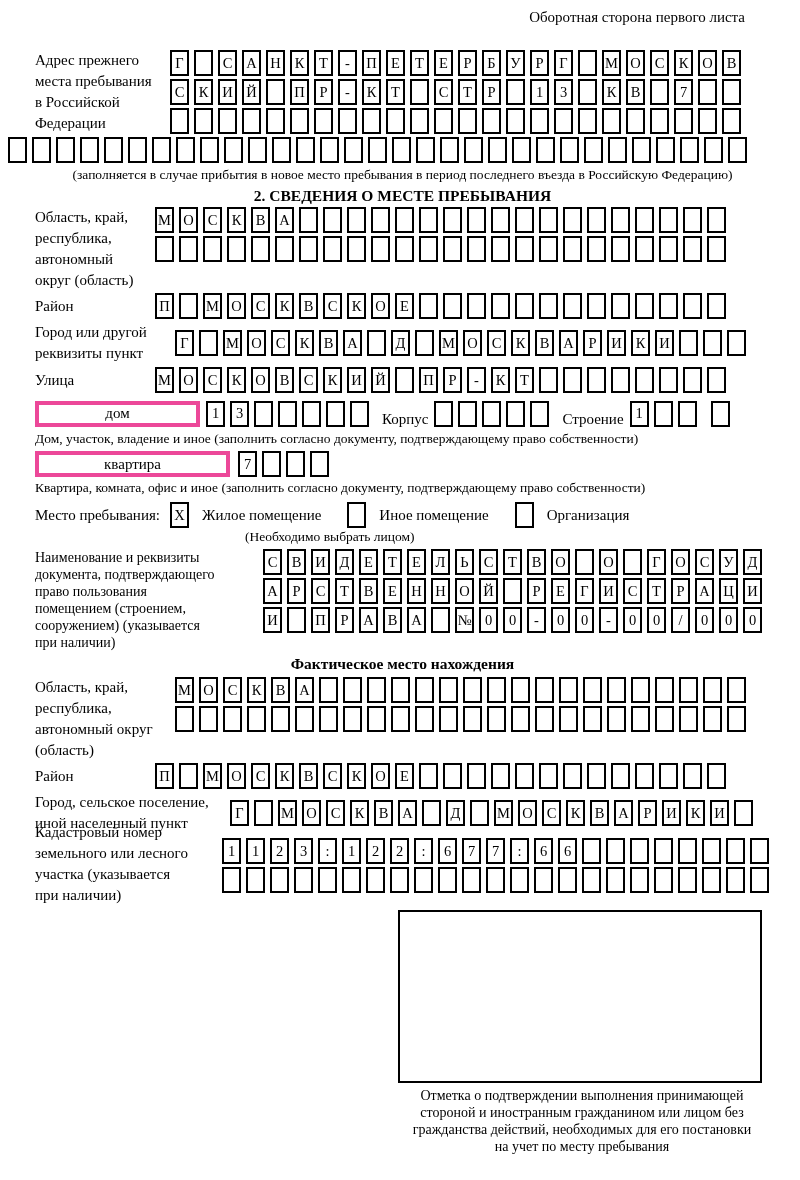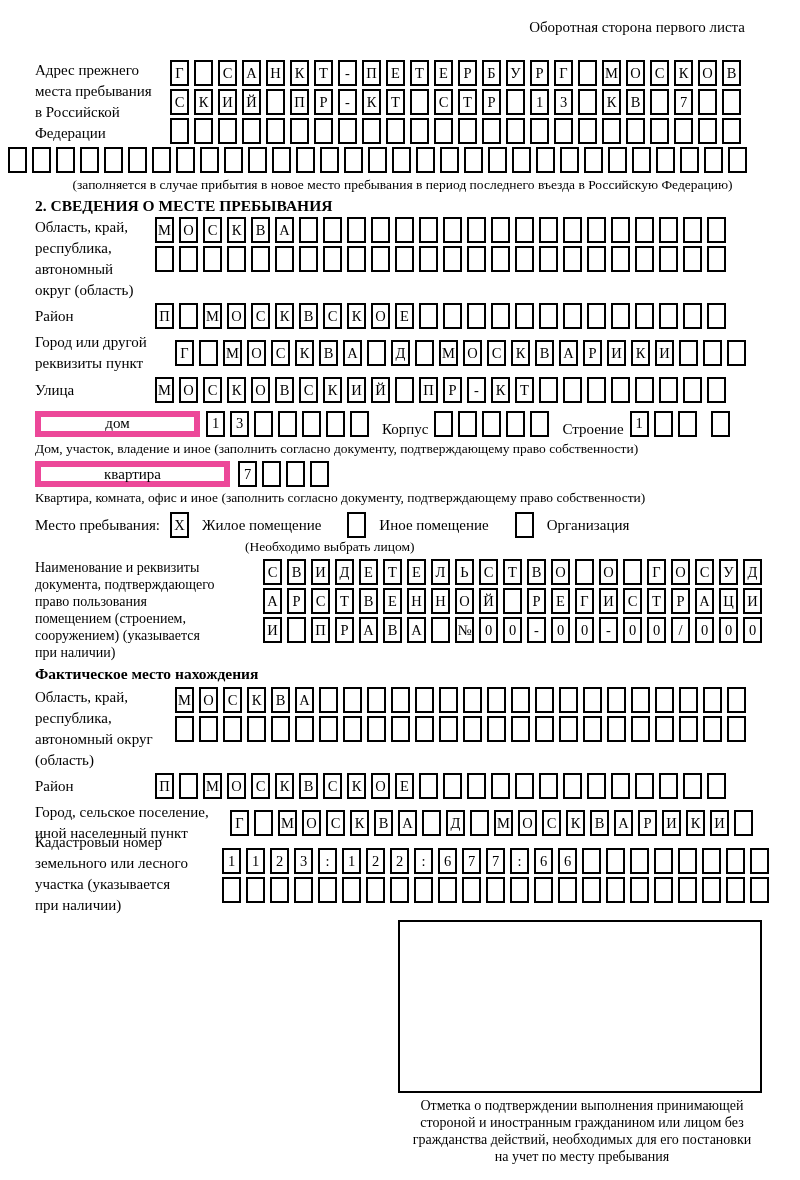--- a/index.html
+++ b/index.html
@@ -1,21 +1,21 @@
 <!DOCTYPE html>
 <html><head>
 <meta charset="utf-8">
 <style>
   * { box-sizing: border-box; }
   html,body { margin:0; padding:0; background:#fff; }
   .page {
     width:800px; height:1180px; background:#fff; color:#000;
     font-family:"Liberation Serif","DejaVu Serif",serif;
     position:relative; overflow:hidden;
-    padding:18px 30px 0 35px;
+    padding:8px 30px 0 35px;
   }
   .header-note { text-align:right; font-size:15px; line-height:18px; padding-right:25px; }
 
   .frow { display:flex; align-items:flex-start; }
   .frow.vcenter { align-items:center; }
   .row-label { white-space:pre-line; font-size:15px; line-height:1.4; flex:none; }
   .w120 { width:120px; } .w135 { width:135px; } .w140 { width:140px; }
   .w187 { width:187px; } .w195 { width:195px; } .w220 { width:220px; }
 
   .rows { display:flex; flex-direction:column; flex:none; }
@@ -25,30 +25,30 @@
     flex:none; width:19px; height:26px; border:2px solid #000;
     margin-right:5px; display:flex; align-items:center; justify-content:center;
     font-size:14.5px; background:#fff;
   }
   .gap-last .cell:last-child { margin-left:9px; }
 
   .addr-block { margin-top:24px; }
   .fullrow { margin-left:-27px; margin-top:3px; }
   .note-center { text-align:center; font-size:13.5px; line-height:16px; margin-top:4px; }
   .note-left { font-size:13.5px; line-height:16px; margin-top:3px; }
-  .sec-title { font-weight:bold; font-size:15.5px; line-height:18px; margin-top:4px; }
+  .sec-title { text-align:center; font-weight:bold; font-size:15.5px; line-height:18px; margin-top:4px; }
 
   .region-block { margin-top:2px; }
   .district-row { margin-top:2px; }
   .city-row { margin-top:3px; }
   .street-row { margin-top:3px; }
 
   .house-row { margin-top:6px; align-items:center; }
   .field-box {
-    flex:none; height:26px; border:6px solid #ec4899; display:flex;
+    flex:none; height:26px; border:4px solid #ec4899; display:flex;
     align-items:center; justify-content:center; font-size:15px; background:#fff;
   }
   .house-box { width:165px; margin-right:6px; }
   .apt-box { width:195px; margin-right:8px; }
   .inline-label { flex:none; font-size:15px; margin:12px 6px 0 8px; }
   .apt-row { margin-top:4px; align-items:flex-start; }
 
   .presence-row { margin-top:6px; align-items:center; font-size:15px; }
   .presence-row .cell { margin-left:10px; }
   .opt-label { margin-left:8px; margin-right:16px; }

